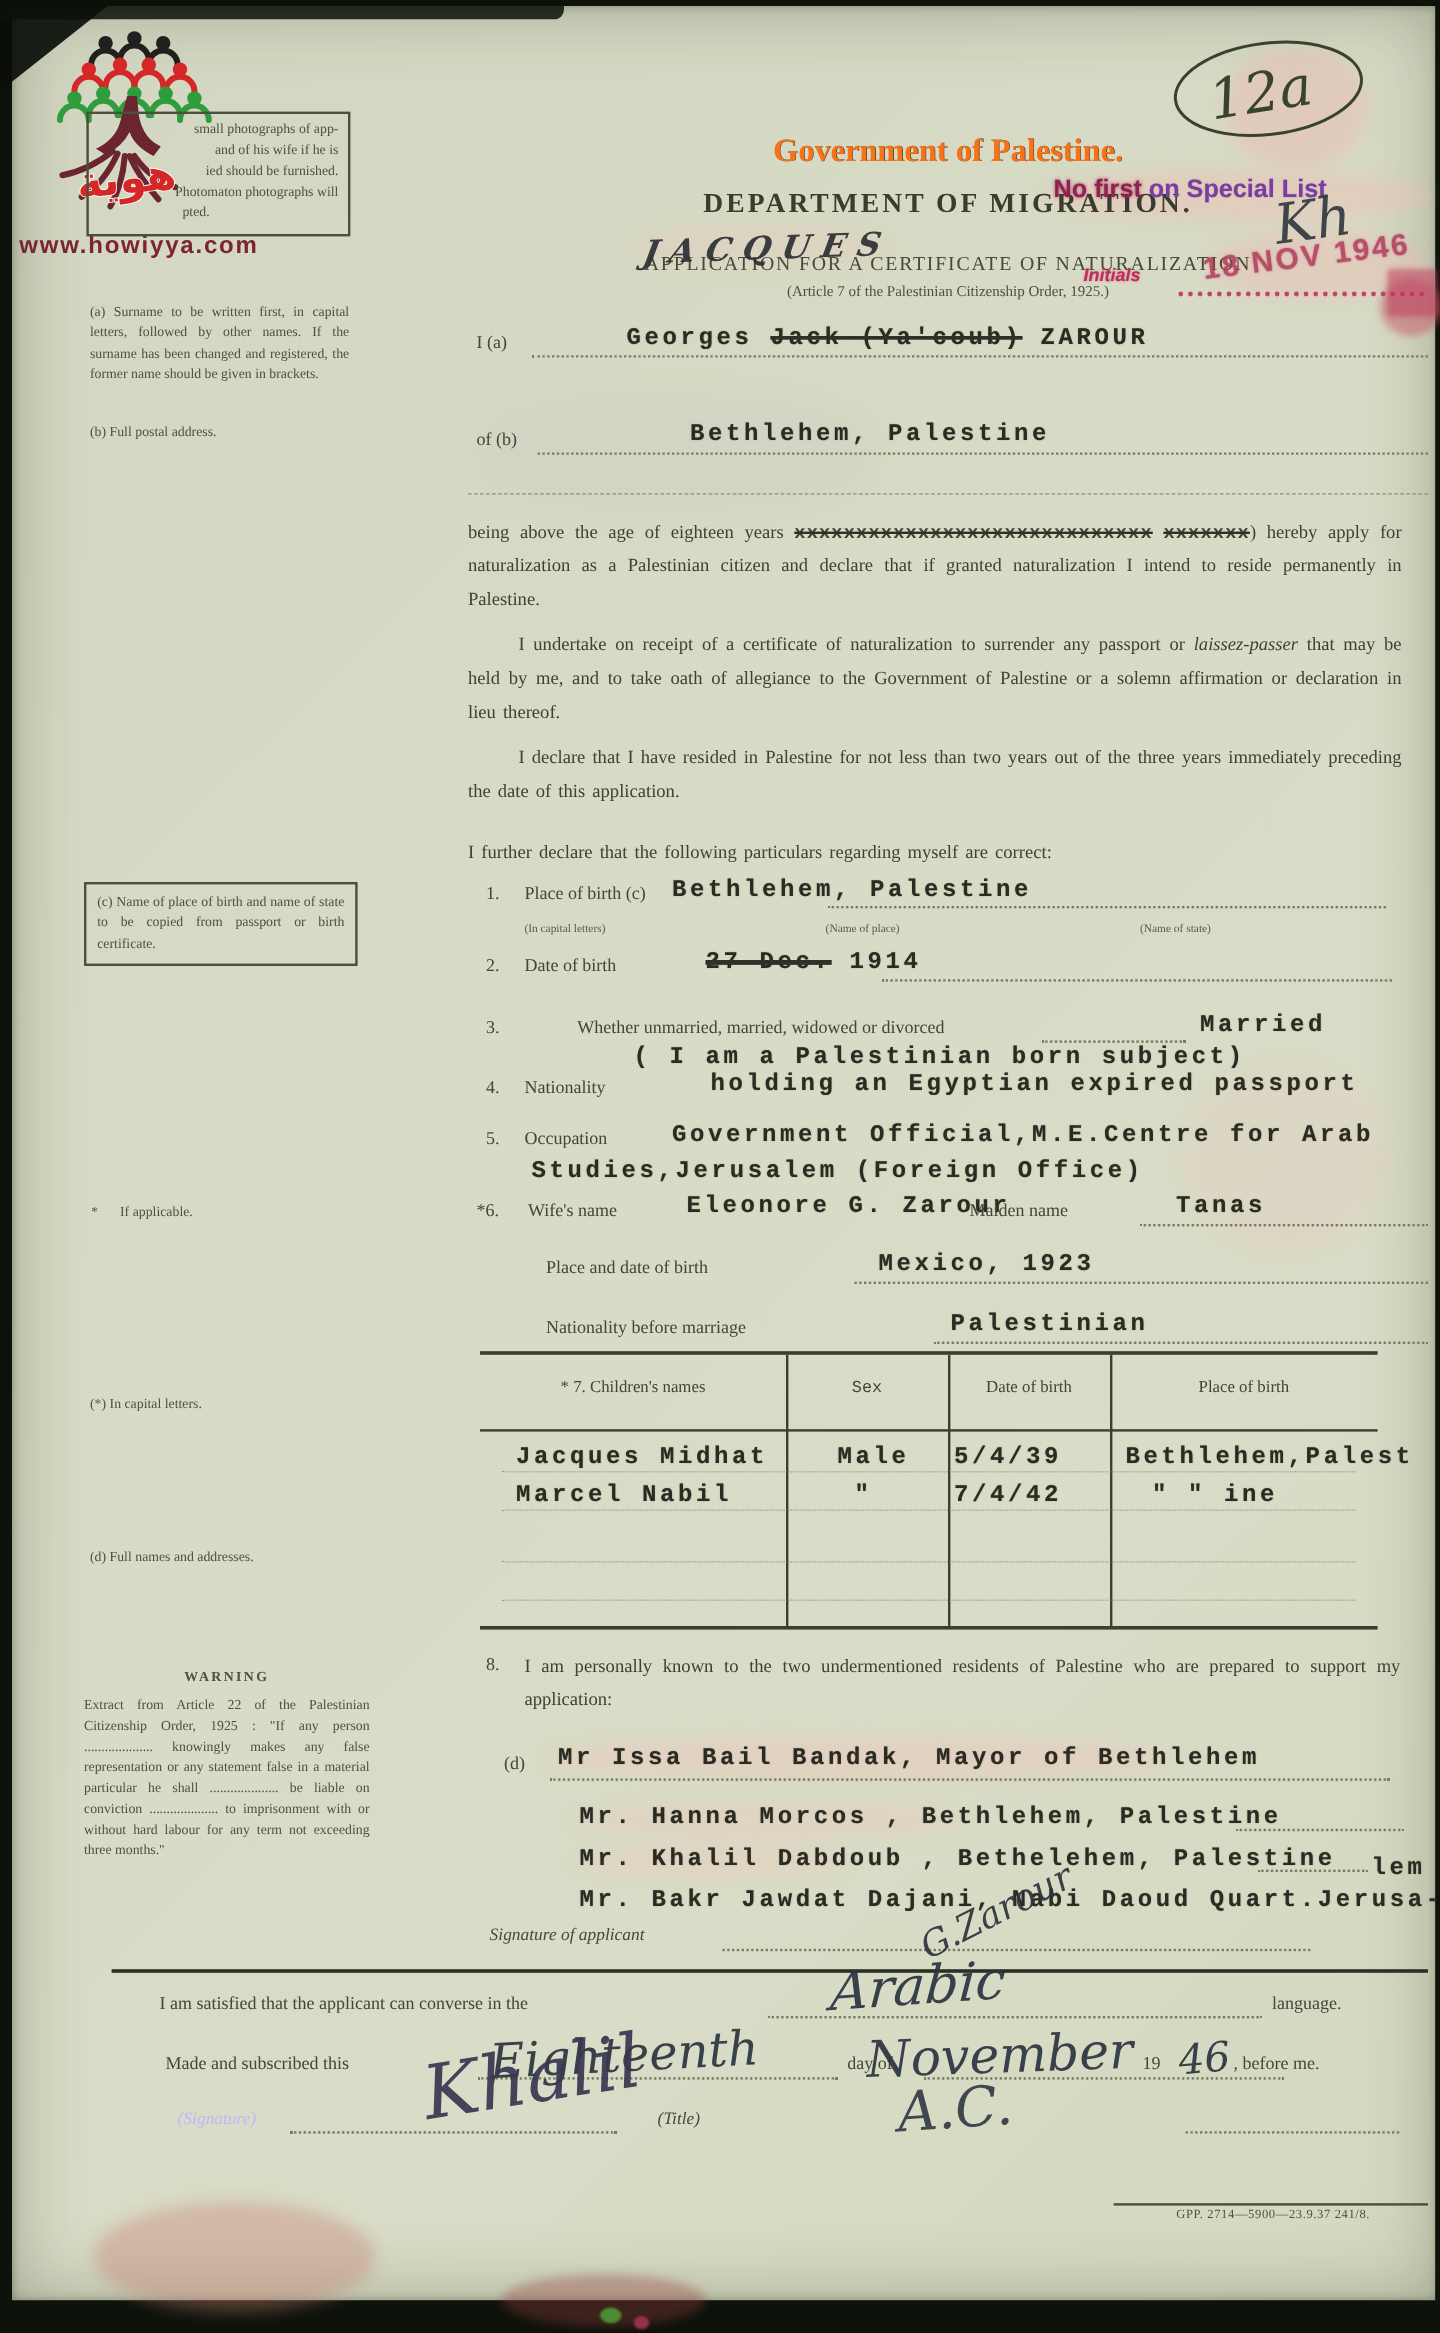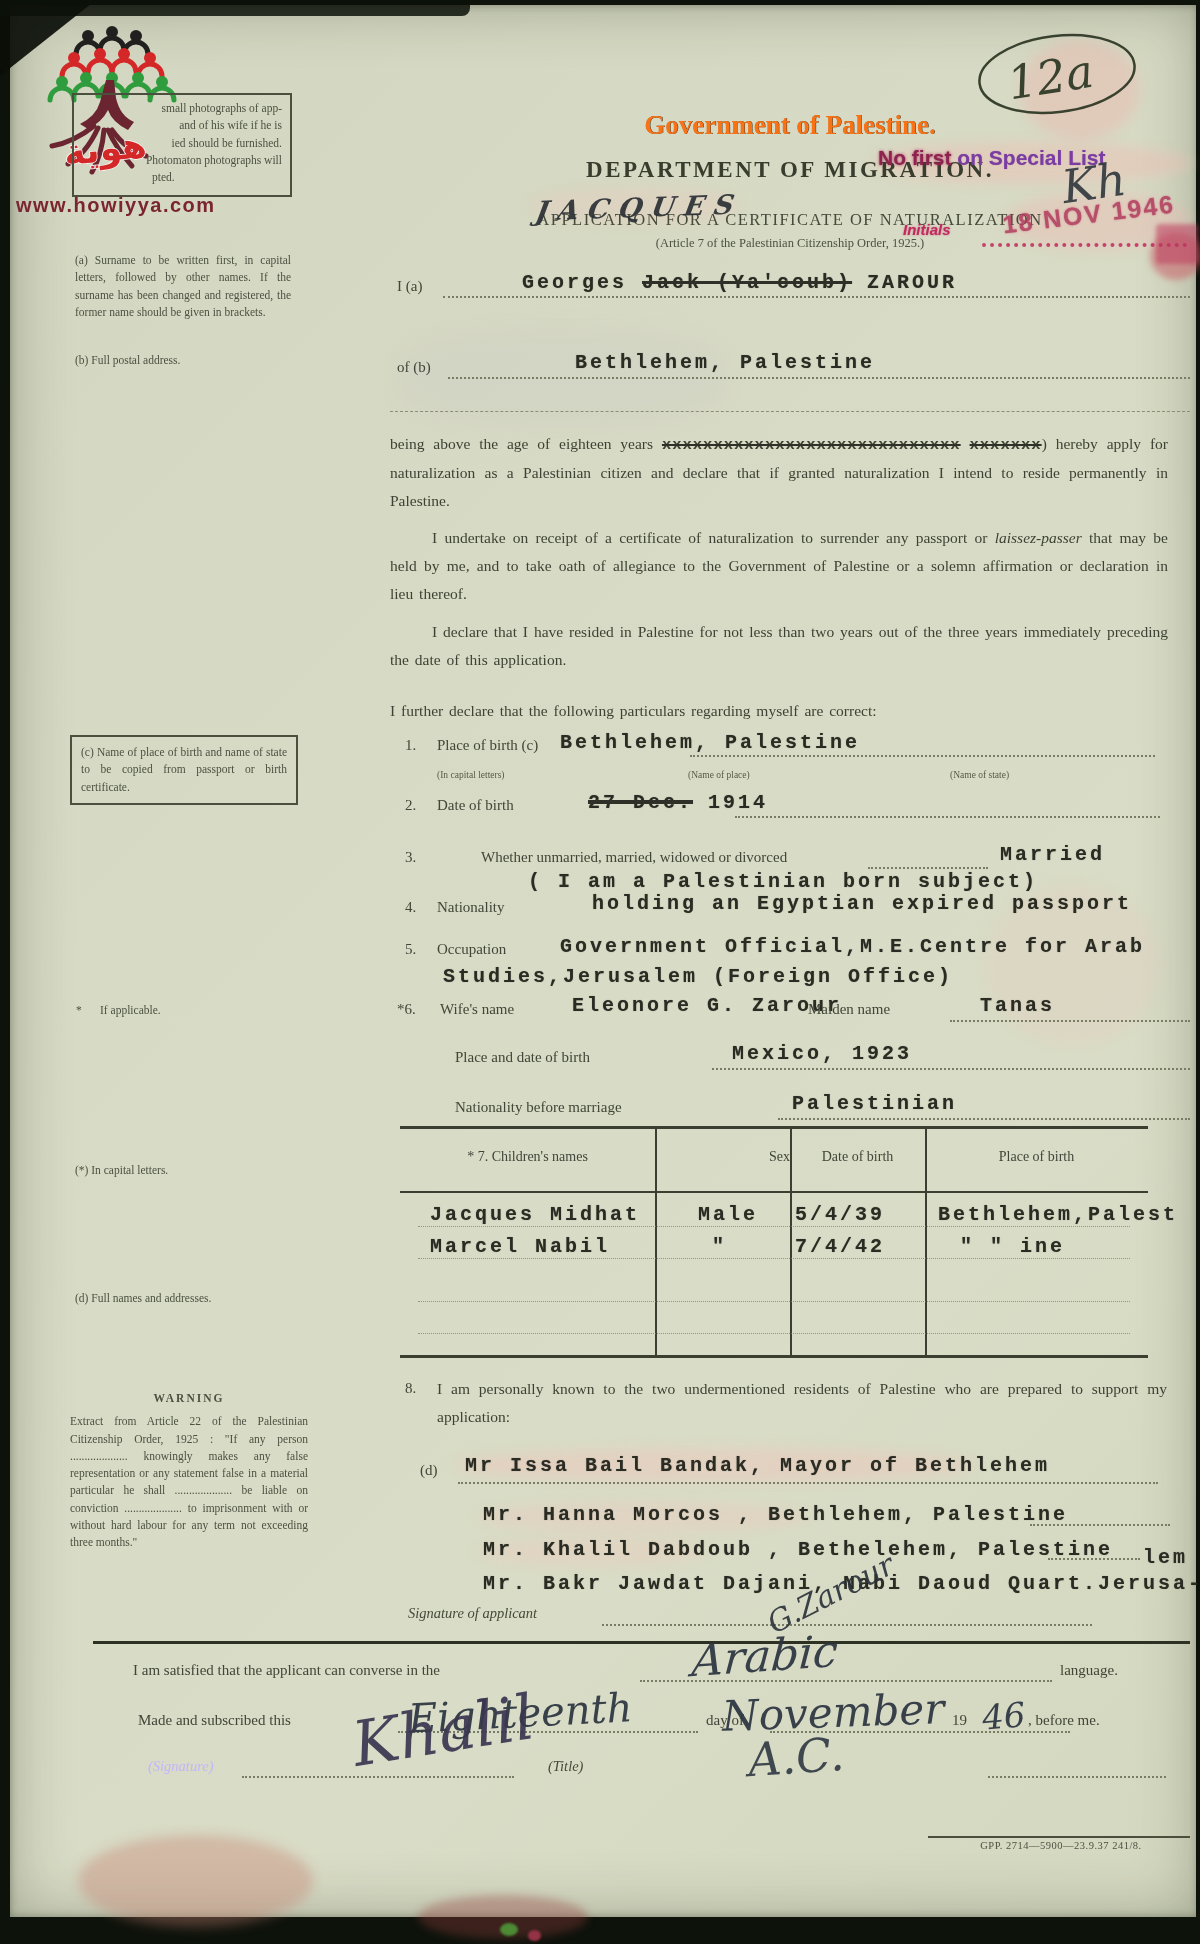--- a/index.html
+++ b/index.html
@@ -201,21 +201,21 @@
   <div class="abs lbl" style="left:455px;top:1099px;">Nationality before marriage</div>
   <div class="abs dots" style="left:778px;top:1118px;width:412px;"></div>
   <div class="abs typed" style="left:792px;top:1094px;">Palestinian</div>
 
   <div class="abs" style="left:400px;top:1126px;width:748px;height:226px;border-top:3px solid #3a3f2f;border-bottom:3px solid #3a3f2f;">
     <div class="abs tline" style="left:255px;top:0;width:1.5px;height:226px;"></div>
     <div class="abs tline" style="left:390px;top:0;width:1.5px;height:226px;"></div>
     <div class="abs tline" style="left:525px;top:0;width:1.5px;height:226px;"></div>
     <div class="abs tline" style="left:0;top:62px;width:748px;height:2px;"></div>
     <div class="abs serif" style="left:0;top:20px;width:255px;text-align:center;font-size:14px;color:#41463a;">* 7.  Children's  names</div>
-    <div class="abs serif" style="left:255px;top:20px;width:135px;text-align:right;font-size:14px;color:#41463a;">Sex</div>
+    <div class="abs serif" style="left:255px;top:20px;width:135px;text-align:center;font-size:14px;color:#41463a;font-family:Liberation Mono, monospace;">Sex</div>
     <div class="abs serif" style="left:390px;top:20px;width:135px;text-align:center;font-size:14px;color:#41463a;">Date of birth</div>
     <div class="abs serif" style="left:525px;top:20px;width:223px;text-align:center;font-size:14px;color:#41463a;">Place of birth</div>
     <div class="abs dots" style="left:18px;top:97px;width:712px;border-bottom-width:1.5px;opacity:.7;"></div>
     <div class="abs dots" style="left:18px;top:129px;width:712px;border-bottom-width:1.5px;opacity:.7;"></div>
     <div class="abs dots" style="left:18px;top:172px;width:712px;border-bottom-width:1.5px;opacity:.7;"></div>
     <div class="abs dots" style="left:18px;top:204px;width:712px;border-bottom-width:1.5px;opacity:.7;"></div>
     <div class="abs typed" style="left:30px;top:76px;">Jacques Midhat</div>
     <div class="abs typed" style="left:298px;top:76px;">Male</div>
     <div class="abs typed" style="left:395px;top:76px;">5/4/39</div>
     <div class="abs typed" style="left:538px;top:76px;">Bethlehem,Palest</div>

